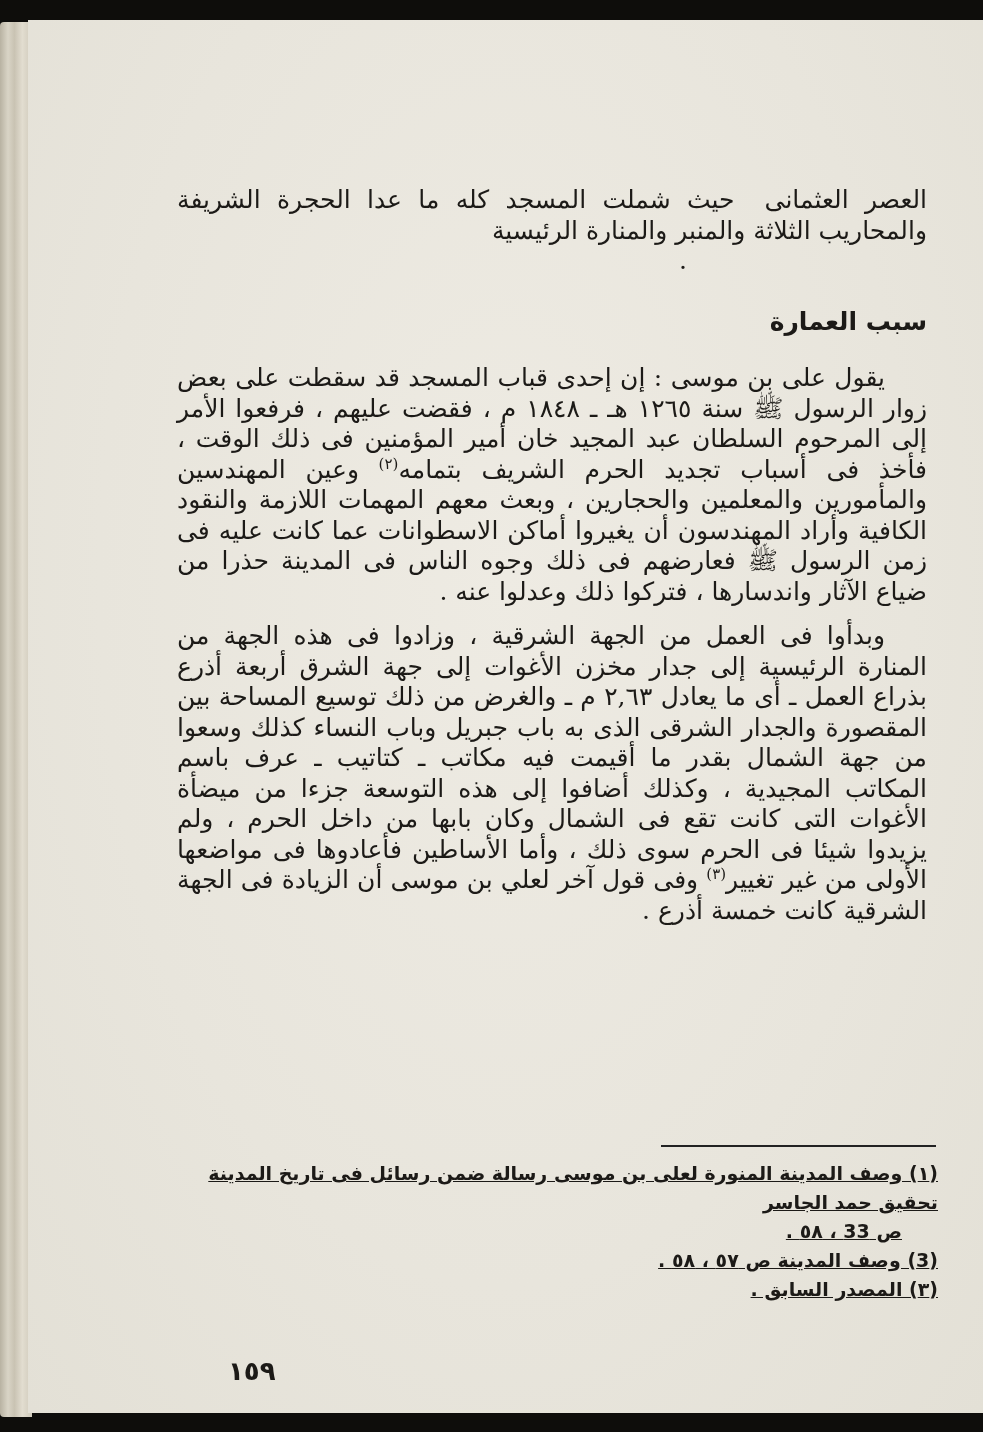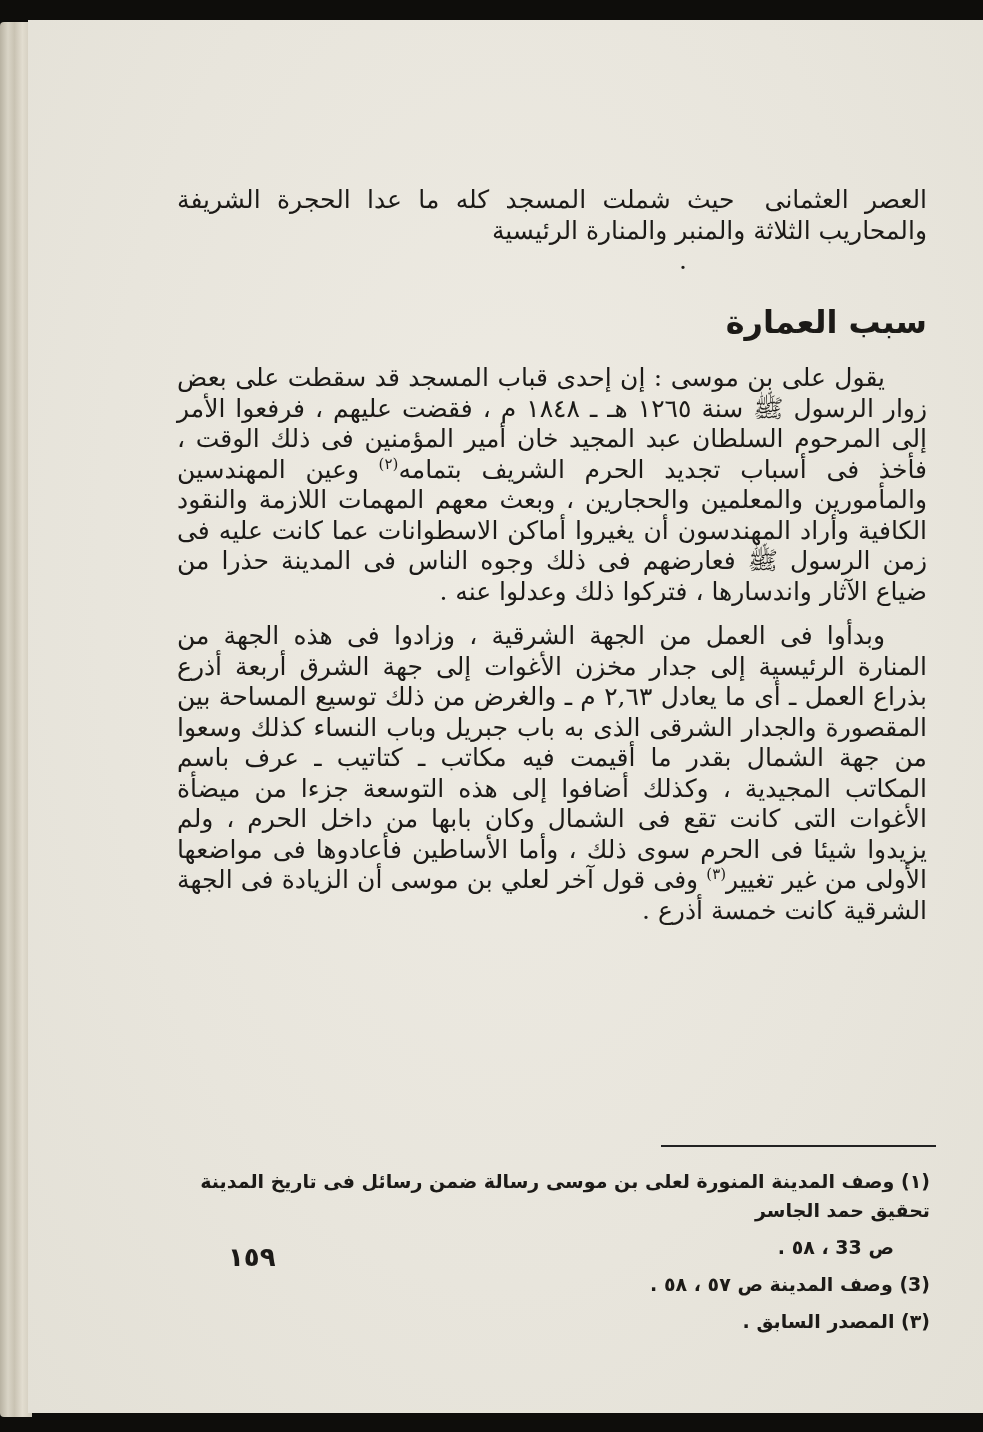--- a/index.html
+++ b/index.html
@@ -24,40 +24,40 @@
     direction: rtl; text-align: justify; text-align-last: right;
     color: #1c1a17;
     font-size: 25px; line-height: 30.5px; margin-left: 9px;
   }
   .para { margin: 0; }
   .para.indent { text-indent: 42px; }
   .para.first-line-gap .gap { display: inline-block; width: 30px; }
   .para.spaced { margin-top: 14px; }
   .heading {
     font-family: "DejaVu Sans", sans-serif;
-    font-weight: bold; font-size: 32px;
+    font-weight: bold; font-size: 25px;
     margin: 30px 0 26px 0; text-align: right; text-align-last: right;
   }
   .sup { font-size: 15px; vertical-align: super; line-height: 0; }
   .period-line { text-align: right; text-align-last: right; padding-right: 240px; }
   .footnotes {
     position: absolute; left: 150px; top: 1105px; width: 760px;
     direction: rtl; color: #1c1a17;
     font-family: "DejaVu Sans", sans-serif; font-weight: bold;
     font-size: 19px; line-height: 29px;
   }
   .fn-rule {
     position: absolute; right: 2px; top: 20px; width: 275px; height: 2px;
     background: #222;
   }
   .fn-list { position: absolute; top: 34px; right: 0; width: 760px; }
-  .fn-item { margin: 8px; text-align: right; }
+  .fn-item { margin: 0; text-align: right; text-decoration: underline; }
   .fn-cont { padding-right: 36px; }
   .page-number {
-    position: absolute; left: 200px; top: 1222px;
+    position: absolute; left: 200px; top: 1336px;
     font-family: "DejaVu Sans", sans-serif; font-weight: bold;
     font-size: 26px; color: #1c1a17; direction: rtl;
   }
 </style>
 </head>
 <body>
 
 <div class="page-edges"></div>
 
 <div class="page">

